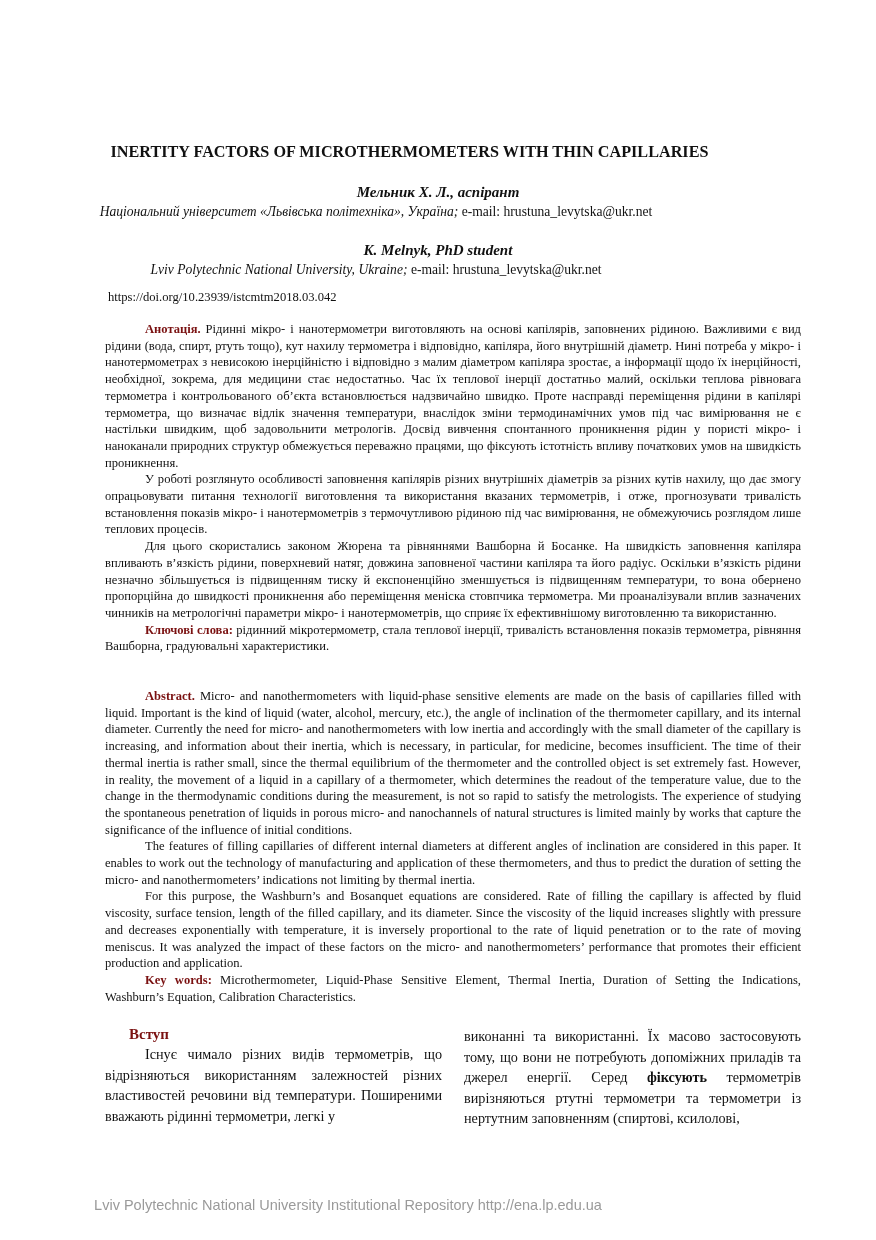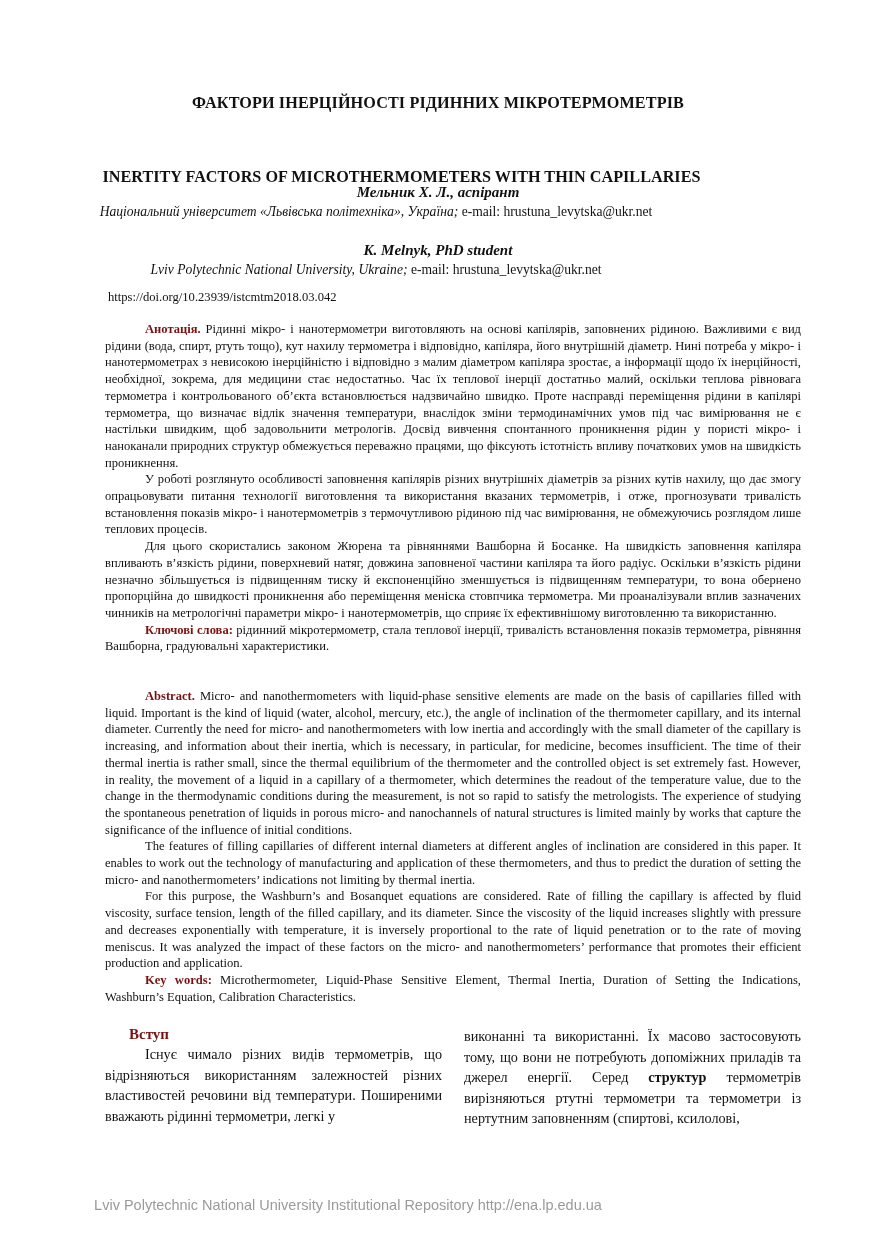--- a/index.html
+++ b/index.html
@@ -1,22 +1,22 @@
 <!DOCTYPE html>
 <html><head>
   <meta charset="utf-8">
   <style>
     html, body { margin: 0; padding: 0; background: #ffffff; }
     body { width: 876px; height: 1240px; position: relative; overflow: hidden;
       font-family: "Liberation Serif", "DejaVu Serif", serif; color: #111; }
     .page { position: absolute; left: 0; top: 0; width: 876px; height: 1240px; }
     .title-uk { position: absolute; left: 0; width: 876px; text-align: center; top: 93px;
       font-weight: bold; font-size: 16.2px; line-height: 21px; letter-spacing: 0.1px; }
-    .title-en { position: absolute; left: 0; width: 803px; text-align: center; top: 167px;
-      font-weight: bold; font-size: 16.2px; line-height: 20px; }
+    .title-en { position: absolute; left: 0; width: 803px; text-align: center; top: 142px;
+      font-weight: bold; font-size: 16.2px; line-height: 20px; padding-left: 8px; }
     .author { position: absolute; left: 0; width: 876px; text-align: center;
       font-weight: bold; font-style: italic; font-size: 15px; line-height: 18px; }
     .affil { position: absolute; left: 0; width: 752px; text-align: center;
       font-size: 13.6px; line-height: 18px; }
     .affil i { font-style: italic; }
     .doi { position: absolute; left: 108px; top: 289px; font-size: 12.6px; line-height: 16px; }
     .block { position: absolute; left: 105px; width: 696px; font-size: 12.55px; line-height: 16.7px;
       text-align: justify; }
     .block p { margin: 0; text-indent: 40px; }
     .label { color: #7a1111; font-weight: bold; }
@@ -30,21 +30,20 @@
     .footer { position: absolute; left: 0; width: 696px; top: 1197px; text-align: center;
       font-family: "Liberation Sans", "DejaVu Sans", sans-serif; font-size: 14.5px; color: #9a9a9a; }
     b.inline-bold { font-weight: bold; }
   </style>
 </head>
 <body>
 
 <div class="page">
 
   <div class="title-uk">
-    <div>ФАКТОРИ ІНЕРЦІЙНОСТІ РІДИННИХ МІКРОТЕРМОМЕТРІВ</div>
   </div>
 
   <div class="title-en">INERTITY FACTORS OF MICROTHERMOMETERS WITH THIN CAPILLARIES</div>
 
   <div class="author" style="top:183px;">Мельник Х. Л., аспірант</div>
   <div class="affil" style="top:203px;">
     <i>Національний університет «Львівська політехніка», Україна;</i>
     <span>e-mail:</span>
     <span>hrustuna_levytska@ukr.net</span>
   </div>
@@ -71,19 +70,19 @@
     <p>For this purpose, the Washburn’s and Bosanquet equations are considered. Rate of filling the capillary is affected by fluid viscosity, surface tension, length of the filled capillary, and its diameter. Since the viscosity of the liquid increases slightly with pressure and decreases exponentially with temperature, it is inversely proportional to the rate of liquid penetration or to the rate of moving meniscus. It was analyzed the impact of these factors on the micro- and nanothermometers’ performance that promotes their efficient production and application.</p>
     <p><span class="label">Key words:</span><span> Microthermometer, Liquid-Phase Sensitive Element, Thermal Inertia, Duration of Setting the Indications, Washburn’s Equation, Calibration Characteristics.</span></p>
   </div>
 
   <div class="cols">
     <div class="col left">
       <div class="section-head">Вступ</div>
       <p class="indent">Існує чимало різних видів термометрів, що відрізняються використанням залежностей різних властивостей речовини від температури. Поширеними вважають рідинні термометри, легкі у</p>
     </div>
     <div class="col right">
-      <p><span>виконанні та використанні. Їх масово застосовують тому, що вони не потребують допоміжних приладів та джерел енергії. Серед </span><b class="inline-bold">структур</b><span> термометрів вирізняються ртутні термометри та термометри із нертутним заповненням (спиртові, ксилолові,</span></p>
+      <p><span>виконанні та використанні. Їх масово застосовують тому, що вони не потребують допоміжних приладів та джерел енергії. Серед </span><b class="inline-bold">фіксують</b><span> термометрів вирізняються ртутні термометри та термометри із нертутним заповненням (спиртові, ксилолові,</span></p>
     </div>
   </div>
 
   <div class="footer">Lviv Polytechnic National University Institutional Repository http://ena.lp.edu.ua</div>
 
 </div>
 
 </body></html>

